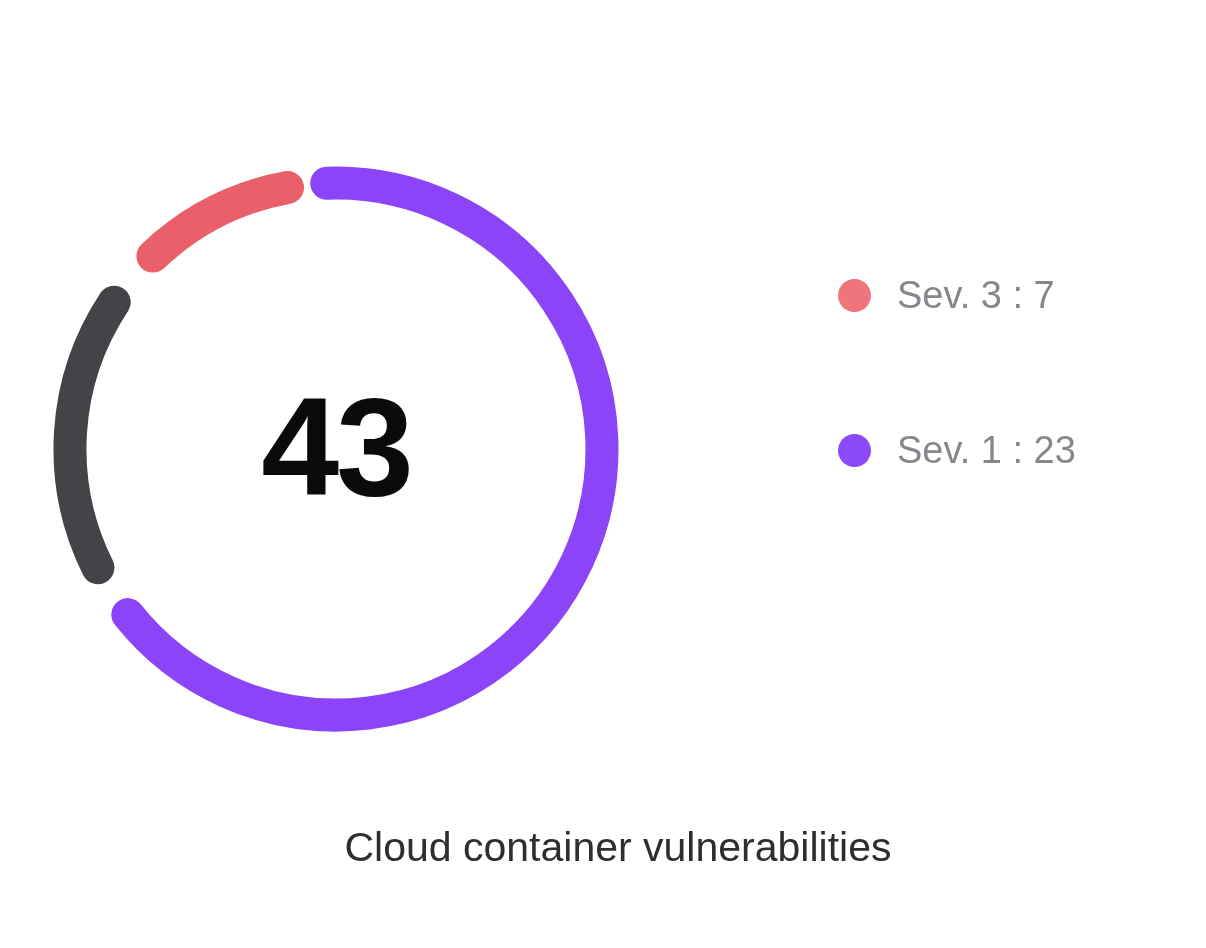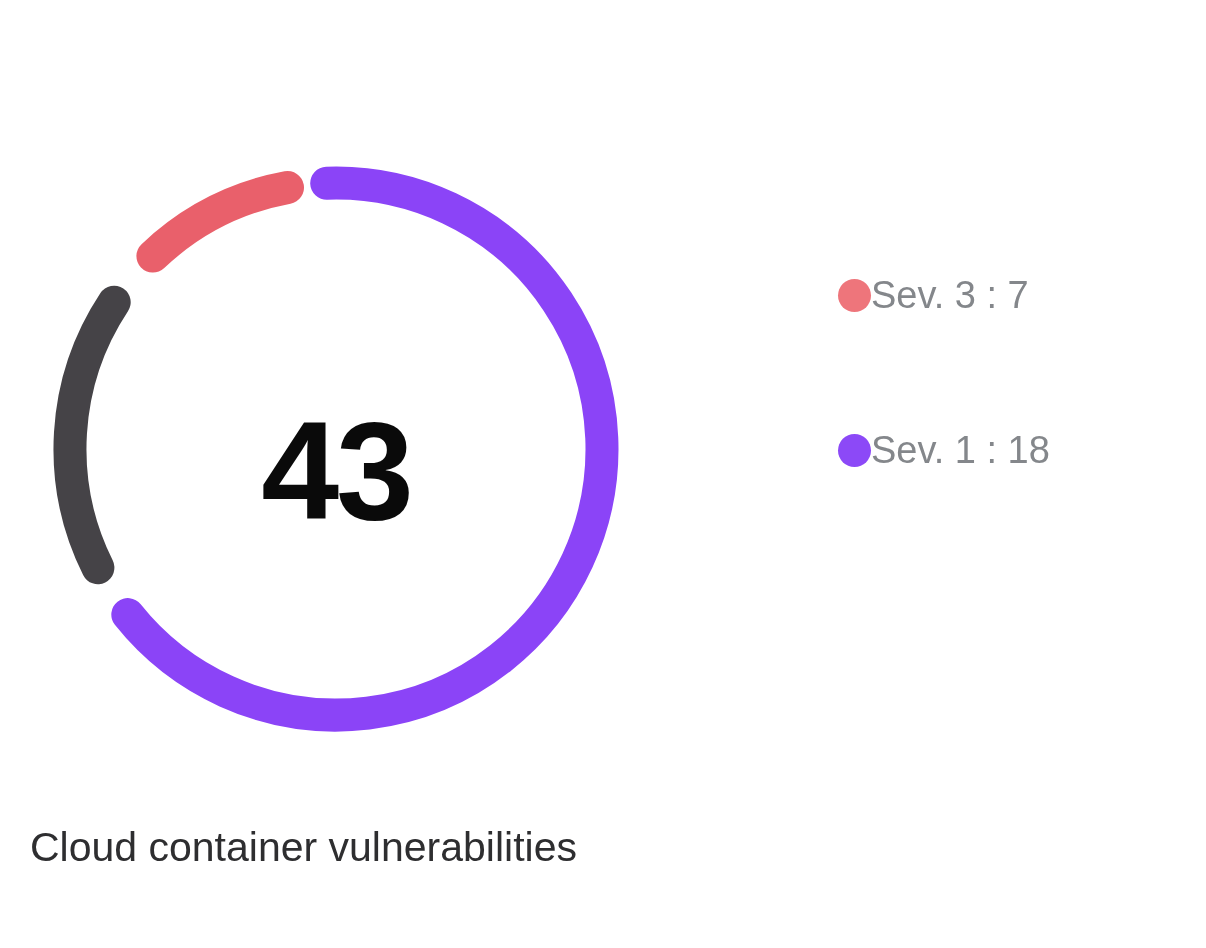--- a/index.html
+++ b/index.html
@@ -18,40 +18,41 @@
   .donut-svg {
     position: absolute;
     left: 0;
     top: 0;
     width: 1206px;
     height: 948px;
   }
   .donut-total {
     position: absolute;
     left: 336px;
-    top: 471px;
+    top: 447px;
     transform: translate(-50%, -50%);
     font-size: 140px;
     font-weight: 700;
     letter-spacing: -3px;
     color: #0a0a0a;
     line-height: 1;
   }
   .legend {
     position: absolute;
     left: 838px;
     top: 0;
     width: 300px;
     height: 720px;
   }
   .legend-row {
     position: absolute;
     left: 0;
     display: flex;
     align-items: center;
+    gap: 26px;
     height: 48px;
     cursor: pointer;
   }
   .legend-row:nth-child(1) { top: 271px; }
   .legend-row:nth-child(2) { top: 426px; }
   .legend-row:nth-child(3) { top: 578px; }
   .legend-dot {
     width: 33px;
     height: 33px;
     border-radius: 50%;
@@ -61,20 +62,21 @@
     font-size: 38px;
     color: #84878b;
     white-space: nowrap;
     line-height: 1;
   }
   .chart-title {
     position: absolute;
     left: 30px;
     right: 0;
     top: 824px;
+    text-align: center;
     font-size: 41px;
     font-weight: 400;
     color: #2e2e30;
     line-height: 1.15;
   }
 </style>
 </head>
 <body>
 
 <div class="page">
@@ -92,20 +94,20 @@
   <div class="legend">
 
     <div class="legend-row">
       <span class="legend-dot" style="background-color: rgb(238, 117, 123);"></span>
       <span class="legend-label">Sev. 3 : 7</span>
     </div>
 
 
     <div class="legend-row">
       <span class="legend-dot" style="background-color: rgb(140, 73, 247);"></span>
-      <span class="legend-label">Sev. 1 : 18</span>
+      <span class="legend-label">Sev. 1 : 23</span>
     </div>
 
   </div>
 
   <div class="chart-title">Cloud container vulnerabilities</div>
 
 </div>
 
 </body></html>

